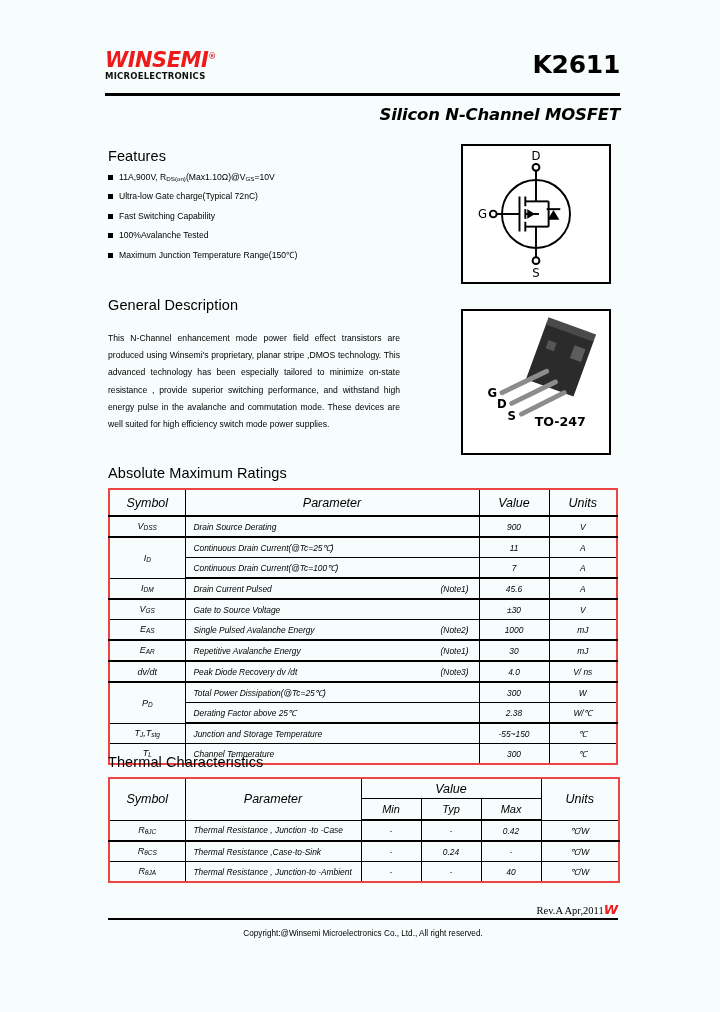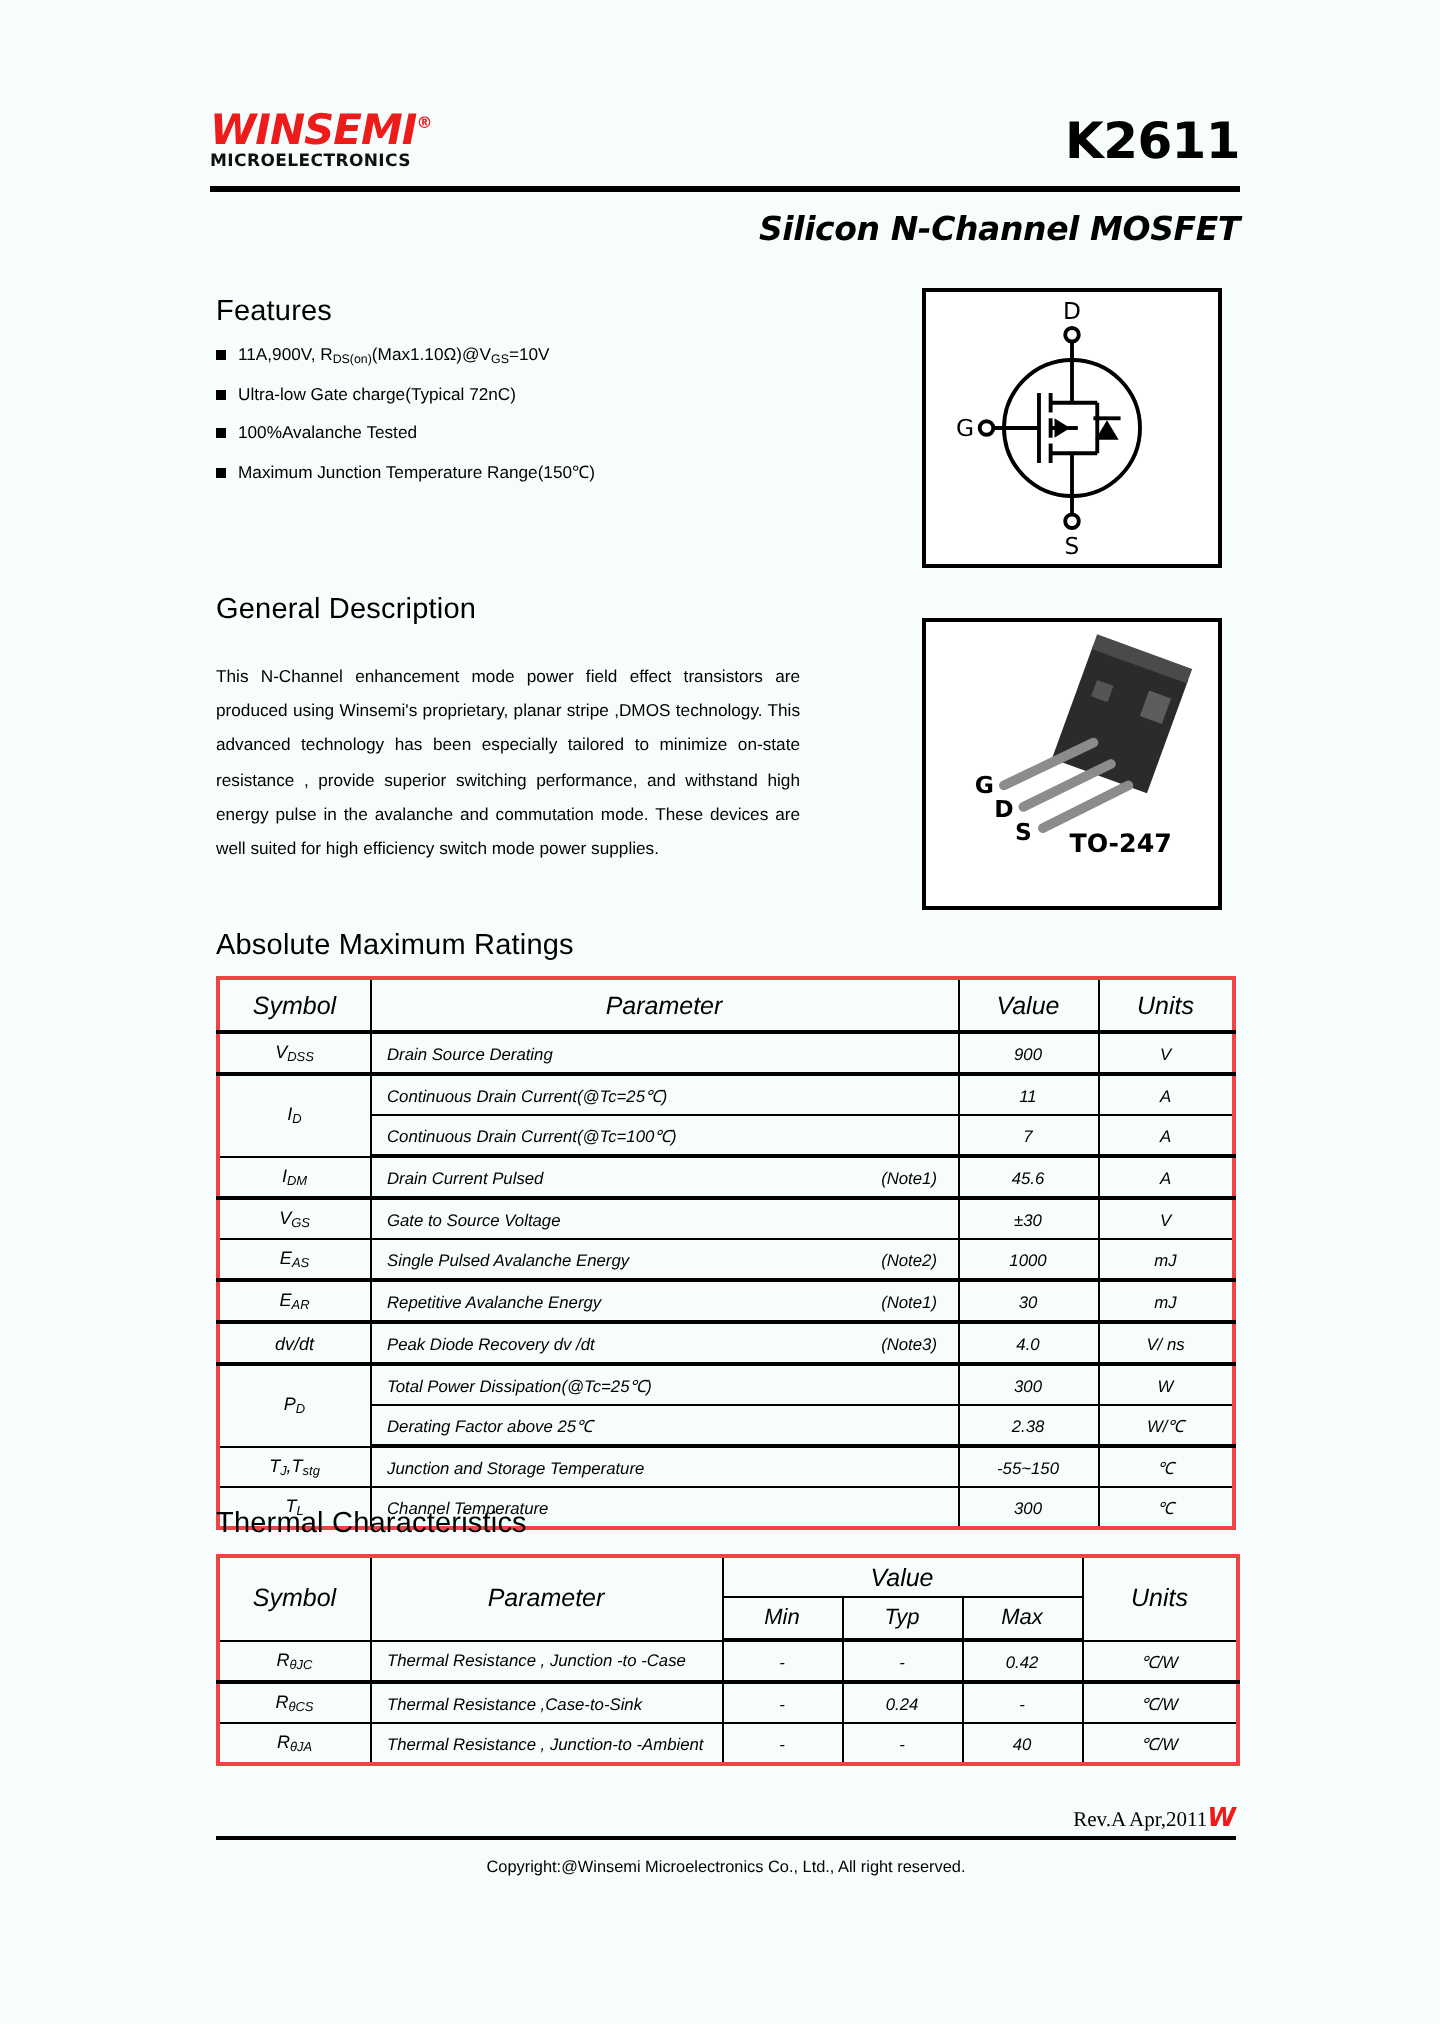--- a/index.html
+++ b/index.html
@@ -23,21 +23,21 @@
   }
 
   
   .header {
     position: absolute;
     left: 105px; top: 50px;
     width: 515px;
   }
   .header-row {
     display: flex;
-    align-items: center;
+    align-items: flex-start;
     justify-content: space-between;
     height: 42px;
     gap: 36px;
   }
   .logo-block { line-height: 1; padding-bottom: 1px; }
   .logo-main {
     font-family: "DejaVu Sans", sans-serif;
     font-size: 21px;
     font-weight: bold;
     font-style: italic;
@@ -237,20 +237,24 @@
   <div class="features">
     <div class="section-title">Features</div>
     <div class="feature-list">
       <div class="feature-item">
         <span class="bullet"></span>
         <span>11A,900V, R<sub>DS(on)</sub>(Max1.10Ω)@V<sub>GS</sub>=10V</span>
       </div>
       <div class="feature-item">
         <span class="bullet"></span>
         <span>Ultra-low Gate charge(Typical 72nC)</span>
+      </div>
+      <div class="feature-item">
+        <span class="bullet"></span>
+        <span>Fast Switching Capability</span>
       </div>
       <div class="feature-item">
         <span class="bullet"></span>
         <span>100%Avalanche Tested</span>
       </div>
       <div class="feature-item">
         <span class="bullet"></span>
         <span>Maximum Junction Temperature Range(150℃)</span>
       </div>
     </div>

